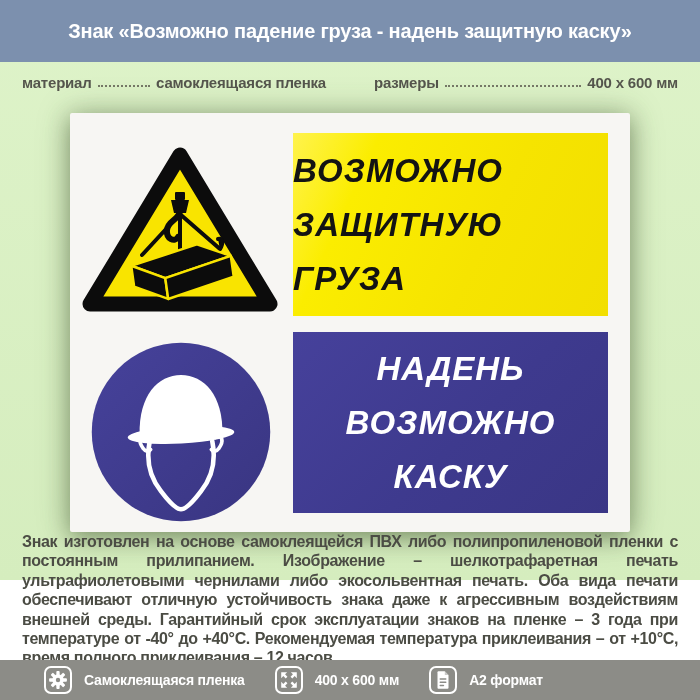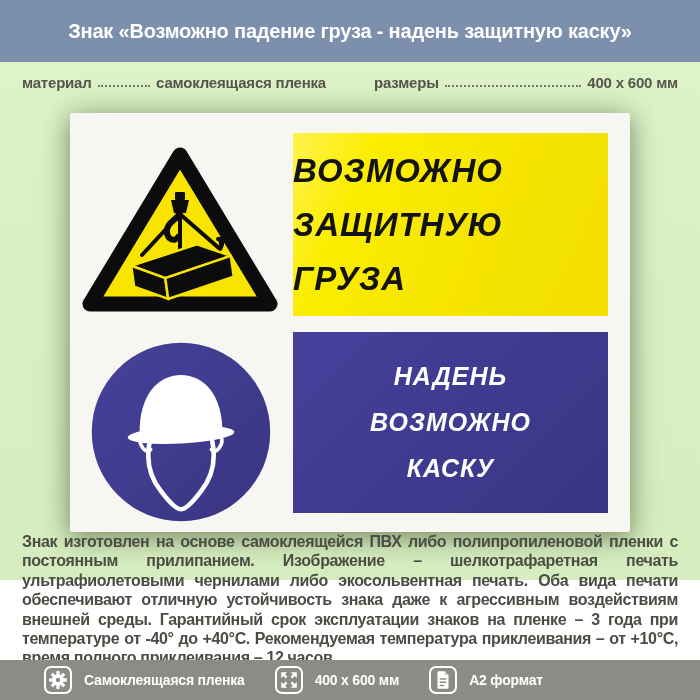--- a/index.html
+++ b/index.html
@@ -22,21 +22,21 @@
     border-radius:2px;box-shadow:0 6px 22px rgba(55,75,40,.45),0 0 34px rgba(55,75,40,.28);}
   .tri-wrap{position:absolute;left:10px;top:30px;width:200px;height:172px;}
   .warn-box{position:absolute;left:223px;top:20px;width:315px;height:183px;
     background:linear-gradient(115deg,#fff34d 0%,#fbed00 22%,#f6e400 60%,#f2df00 100%);
     display:flex;flex-direction:column;align-items:flex-start;justify-content:center;gap:21px;}
   .warn-box .line{color:#131313;font-size:33px;font-weight:700;font-style:italic;letter-spacing:1px;line-height:1;}
   .circle-wrap{position:absolute;left:19px;top:227px;width:184px;height:184px;}
   .blue-box{position:absolute;left:223px;top:219px;width:315px;height:181px;
     background:linear-gradient(135deg,#46419b 0%,#3e3a8e 55%,#3a3685 100%);
     display:flex;flex-direction:column;align-items:center;justify-content:center;gap:21px;}
-  .blue-box .line{color:#ffffff;font-size:25px;font-weight:700;font-style:italic;letter-spacing:1px;line-height:1;}
+  .blue-box .line{color:#ffffff;font-size:33px;font-weight:700;font-style:italic;letter-spacing:1px;line-height:1;}
 
   
   .description{position:absolute;left:22px;top:532px;width:656px;color:#4b4c44;
     font-size:16px;line-height:19.4px;font-weight:700;letter-spacing:-0.35px;text-align:justify;}
 
   
   .footer{position:absolute;left:0;top:660px;width:700px;height:40px;background:#8c8c87;
     display:flex;align-items:center;padding-left:44px;box-sizing:border-box;gap:30px;}
   .fitem{display:flex;align-items:center;gap:12px;}
   .fbadge{width:28px;height:28px;border:2px solid #ffffff;border-radius:7px;box-sizing:border-box;

